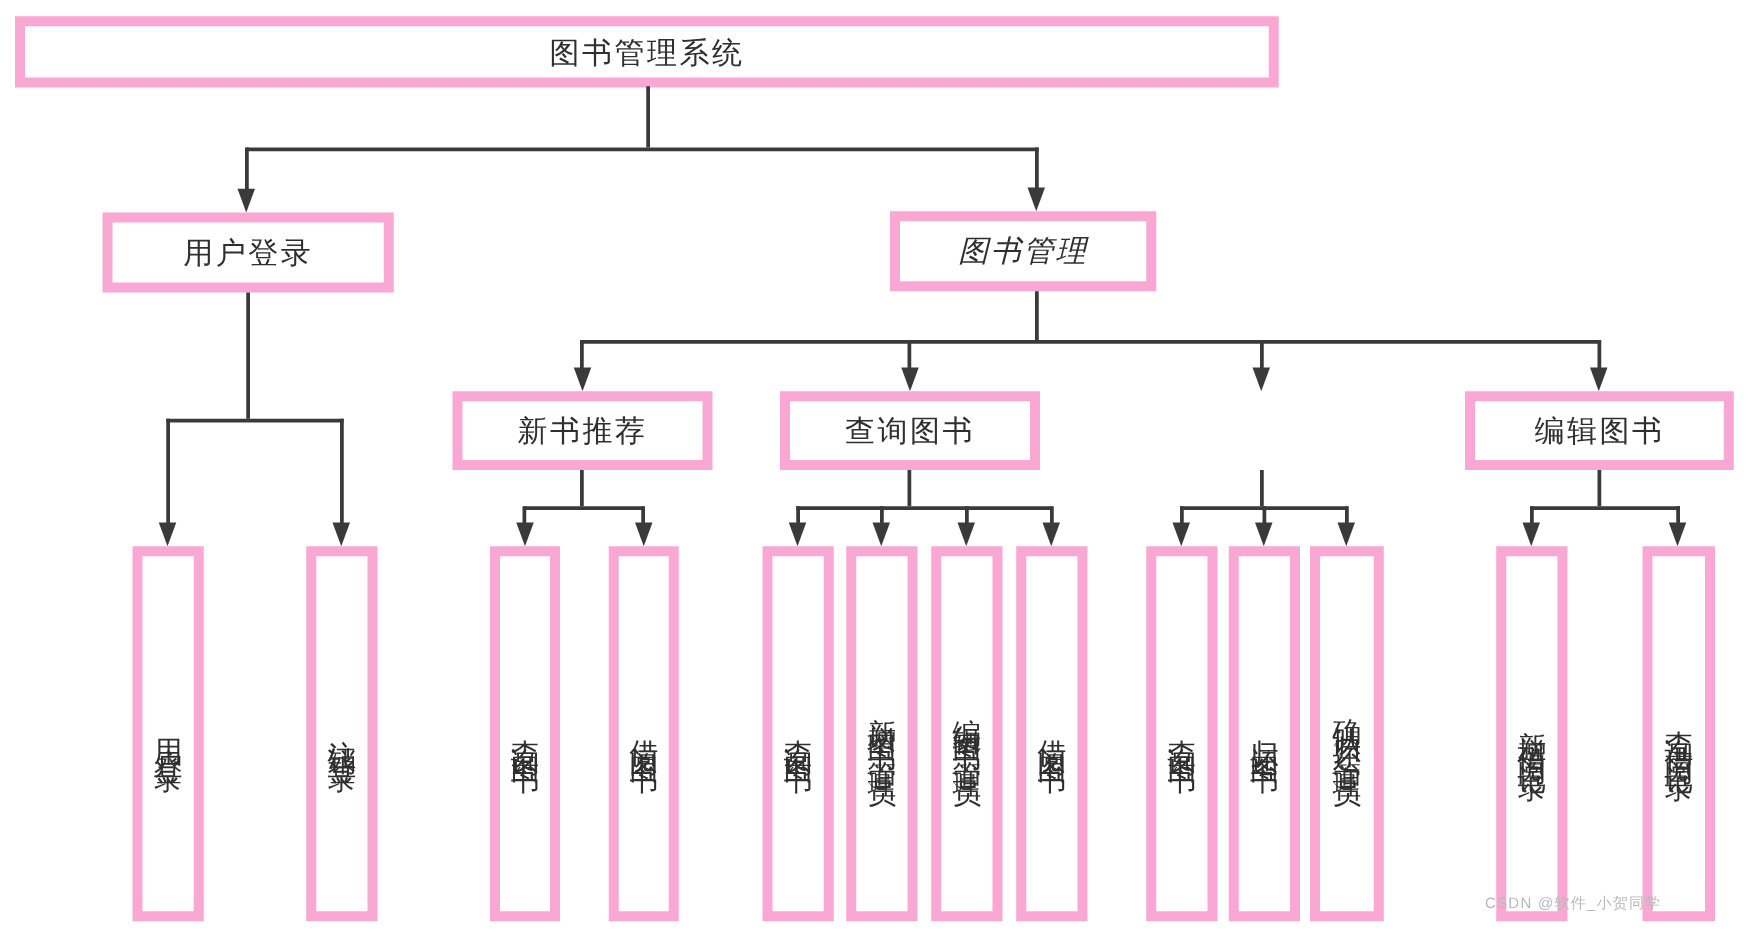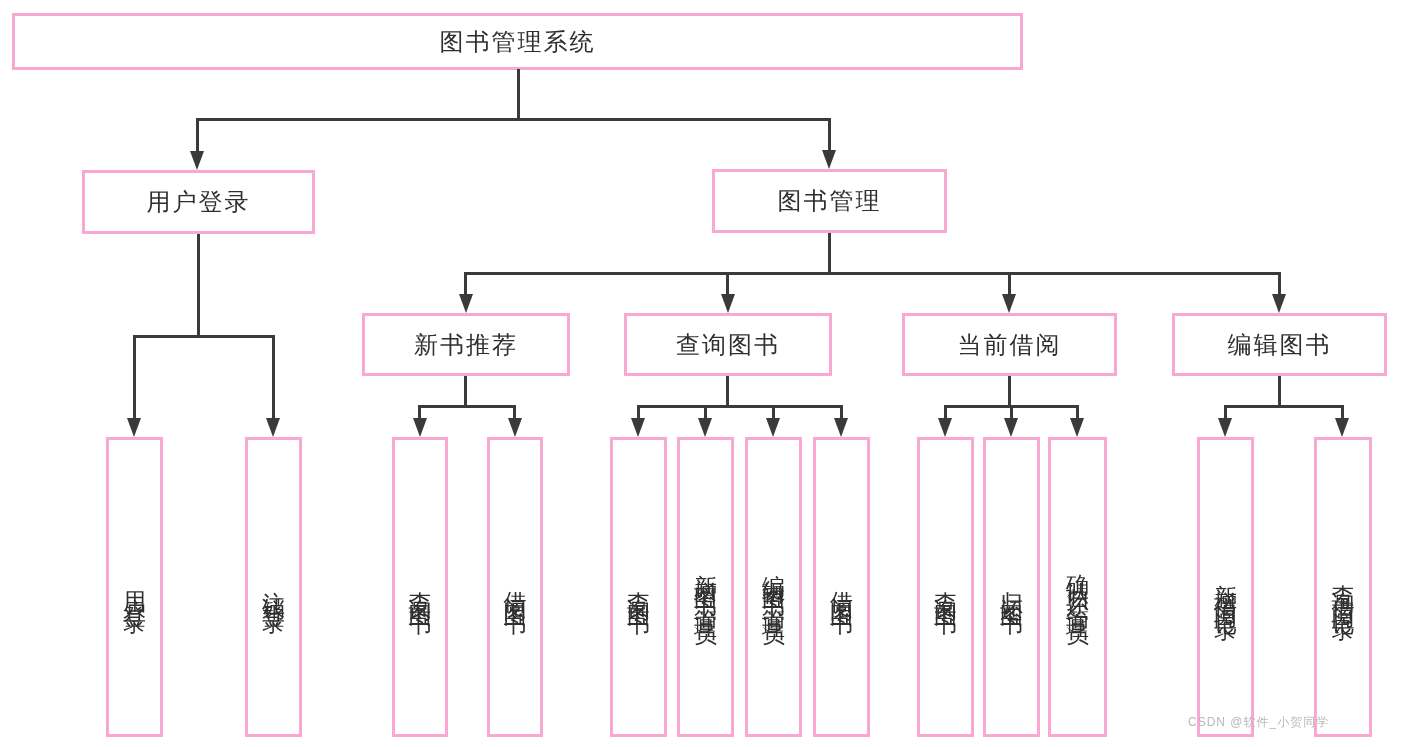--- a/index.html
+++ b/index.html
@@ -6,21 +6,21 @@
   .canvas{
     position:relative;
     width:1405px;height:747px;
     background:#ffffff;
     font-family:"Liberation Sans","DejaVu Sans",sans-serif;
     overflow:hidden;
   }
   .node{
     position:absolute;
     box-sizing:border-box;
-    border:3px solid #f9a8d4;
+    border:8px solid #f9a8d4;
     background:#ffffff;
     display:flex;
     align-items:center;
     justify-content:center;
     color:#2f2f2f;
     font-size:24px;
     letter-spacing:2px;
     text-align:center;
   }
   .leaf{font-size:23px;letter-spacing:0;}
@@ -63,21 +63,21 @@
   <div class="vline" style="left:517px;top:69px;height:49px;"></div>
   <div class="hline" style="left:197px;top:118px;width:634px;"></div>
   <div class="vline" style="left:196px;top:118px;height:36px;"></div>
   <div class="arrow" style="left:190px;top:151px;"></div>
   <div class="vline" style="left:828px;top:118px;height:35px;"></div>
   <div class="arrow" style="left:822px;top:150px;"></div>
 
   <div class="node" style="left:82px;top:170px;width:233px;height:64px;">
     <span>用户登录</span>
   </div>
-  <div class="node" style="left:712px;top:169px;width:235px;height:64px;">
+  <div class="node" style="left:712px;top:169px;width:213px;height:64px;font-style:italic;">
     <span>图书管理</span>
   </div>
 
   <div class="vline" style="left:197px;top:234px;height:101px;"></div>
   <div class="hline" style="left:133px;top:335px;width:142px;"></div>
   <div class="vline" style="left:133px;top:335px;height:86px;"></div>
   <div class="arrow" style="left:127px;top:418px;"></div>
   <div class="vline" style="left:272px;top:335px;height:86px;"></div>
   <div class="arrow" style="left:266px;top:418px;"></div>
 
@@ -90,23 +90,20 @@
   <div class="vline" style="left:1008px;top:272px;height:25px;"></div>
   <div class="arrow" style="left:1002px;top:294px;"></div>
   <div class="vline" style="left:1278px;top:272px;height:25px;"></div>
   <div class="arrow" style="left:1272px;top:294px;"></div>
 
   <div class="node" style="left:362px;top:313px;width:208px;height:63px;">
     <span>新书推荐</span>
   </div>
   <div class="node" style="left:624px;top:313px;width:208px;height:63px;">
     <span>查询图书</span>
-  </div>
-  <div class="node" style="left:902px;top:313px;width:215px;height:63px;">
-    <span>当前借阅</span>
   </div>
   <div class="node" style="left:1172px;top:313px;width:215px;height:63px;">
     <span>编辑图书</span>
   </div>
 
   <div class="vline" style="left:464px;top:376px;height:29px;"></div>
   <div class="hline" style="left:419px;top:405px;width:96px;"></div>
   <div class="vline" style="left:418px;top:405px;height:16px;"></div>
   <div class="arrow" style="left:413px;top:418px;"></div>
   <div class="vline" style="left:513px;top:405px;height:16px;"></div>

